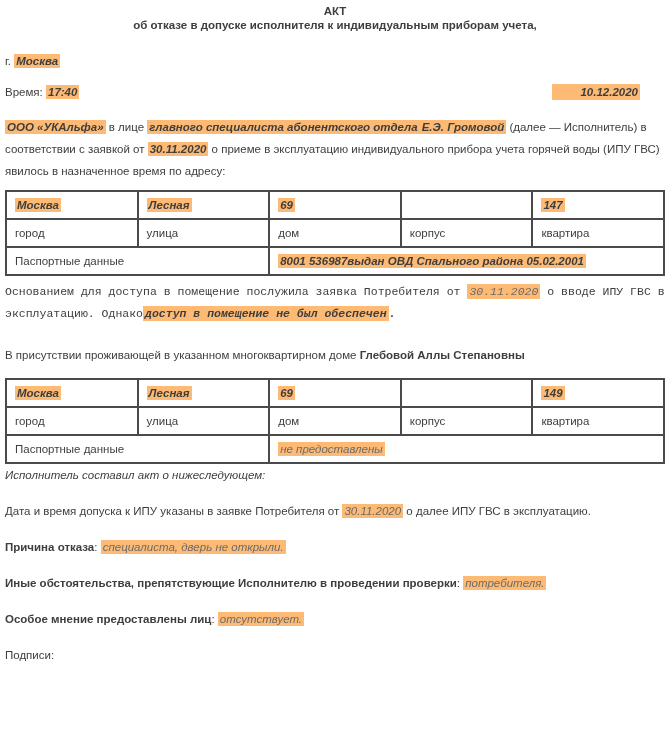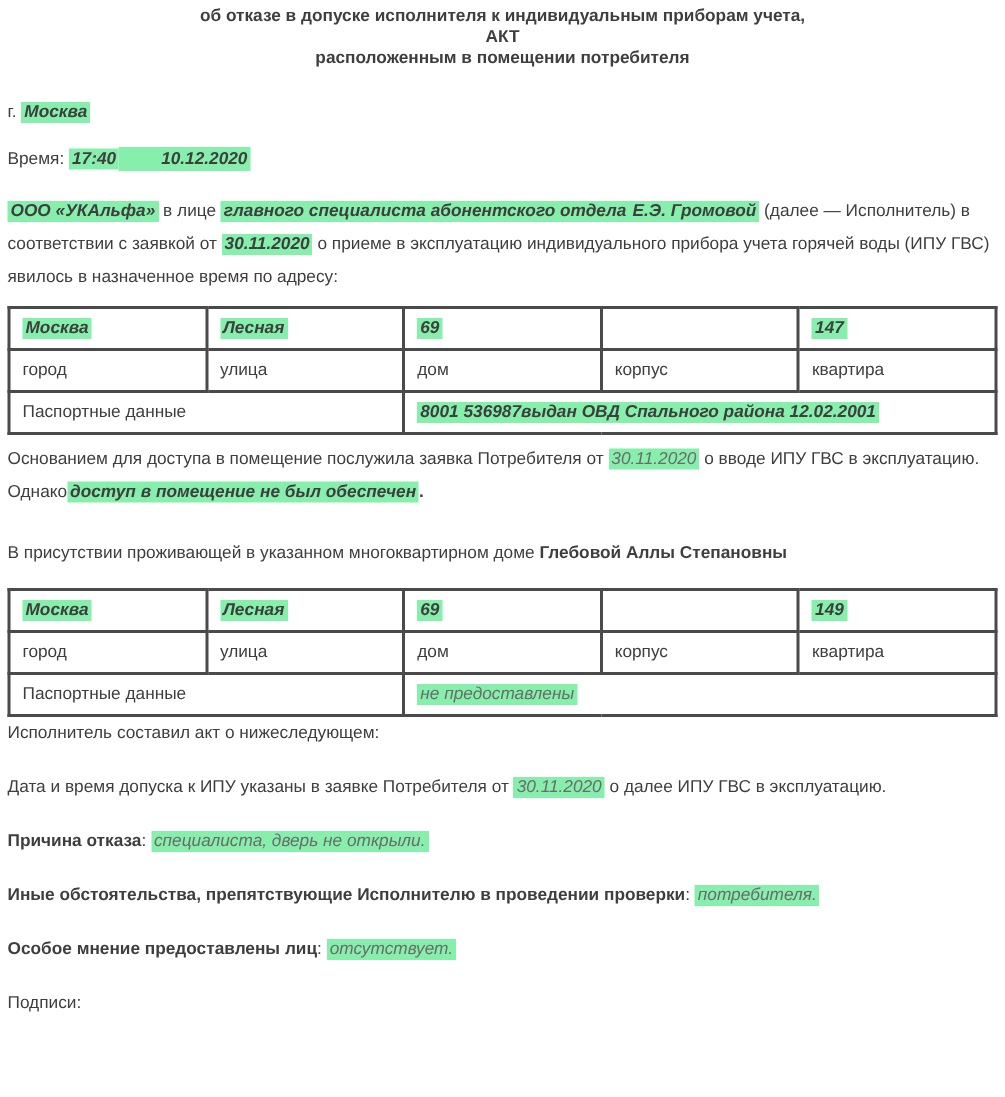--- a/index.html
+++ b/index.html
@@ -11,31 +11,32 @@
     font-size: 11.5px;
     color: #3e3e3e;
     padding: 4px 5px 0 5px;
     overflow: hidden;
   }
   .title-block { text-align: center; font-weight: bold; line-height: 14px; }
   .line { line-height: 14px; }
   .para { line-height: 22px; text-align: left; }
 
   .hl {
-    background: #86efac;
+    background: #fdba74;
     padding: 1px 2px;
   }
   .strong { font-weight: bold; font-style: italic; color: #3e3e3e; }
   .soft { font-style: italic; color: #6b6b6b; }
   .bold { font-weight: bold; }
 
   .city-line { margin-top: 22px; }
   .time-date-row {
     margin-top: 16px;
     display: flex;
+    justify-content: space-between;
     align-items: baseline;
   }
   .date-value { margin-right: 25px; padding-left: 28px; }
 
   .intro { margin-top: 16px; }
 
   table {
     width: 660px;
     border-collapse: collapse;
     table-layout: fixed;
@@ -45,32 +46,31 @@
   td {
     border: 2px solid #4a4a4a;
     height: 28px;
     padding: 4px 8px;
     vertical-align: middle;
     line-height: 14px;
     overflow: hidden;
   }
   col { width: 20%; }
 
-  .basis { margin-top: 5px; }
+  .basis { margin-top: 5px; font-family: Liberation Mono, monospace; }
   .presence { margin-top: 23px; }
-  .composed { margin-top: 4px; }
+  .composed { margin-top: 4px; font-style: italic; }
   .spaced { margin-top: 22px; }
 </style>
 </head>
 <body>
 
 <div class="title-block">
+  <div class="line">АКТ</div>
   <div class="line">об отказе в допуске исполнителя к индивидуальным приборам учета,</div>
-  <div class="line">АКТ</div>
-  <div class="line">расположенным в помещении потребителя</div>
 </div>
 
 <div class="line city-line"><span>г. </span><span class="hl strong">Москва</span></div>
 
 <div class="time-date-row">
   <span class="line"><span>Время: </span><span class="hl strong">17:40</span></span>
   <span class="line date-value hl strong">10.12.2020</span>
 </div>
 
 <div class="para intro"><span class="hl strong">ООО «УКАльфа»</span><span> в лице </span><span class="hl strong">главного специалиста абонентского отдела</span><span class="hl strong">Е.Э. Громовой</span><span> (далее — Исполнитель) в соответствии с заявкой от </span><span class="hl strong">30.11.2020</span><span> о приеме в эксплуатацию индивидуального прибора учета горячей воды (ИПУ ГВС) явилось в назначенное время по адресу:</span></div>
@@ -93,21 +93,21 @@
   </tr>
   <tr>
     <td>город</td>
     <td>улица</td>
     <td>дом</td>
     <td>корпус</td>
     <td>квартира</td>
   </tr>
   <tr>
     <td colspan="2">Паспортные данные</td>
-    <td colspan="3"><span class="hl strong">8001 536987выдан ОВД Спального района 12.02.2001</span></td>
+    <td colspan="3"><span class="hl strong">8001 536987выдан ОВД Спального района 05.02.2001</span></td>
   </tr>
 </tbody>
   </table>
 
 <div class="para basis"><span>Основанием для доступа в помещение послужила заявка Потребителя от </span><span class="hl soft">30.11.2020</span><span> о вводе ИПУ ГВС в эксплуатацию. Однако</span><span class="hl strong">доступ в помещение не был обеспечен</span><span class="bold">.</span></div>
 
 <div class="line presence"><span>В присутствии проживающей в указанном многоквартирном доме </span><span class="bold">Глебовой Аллы Степановны</span></div>
 
 <table class="tbl2">
   <colgroup>

